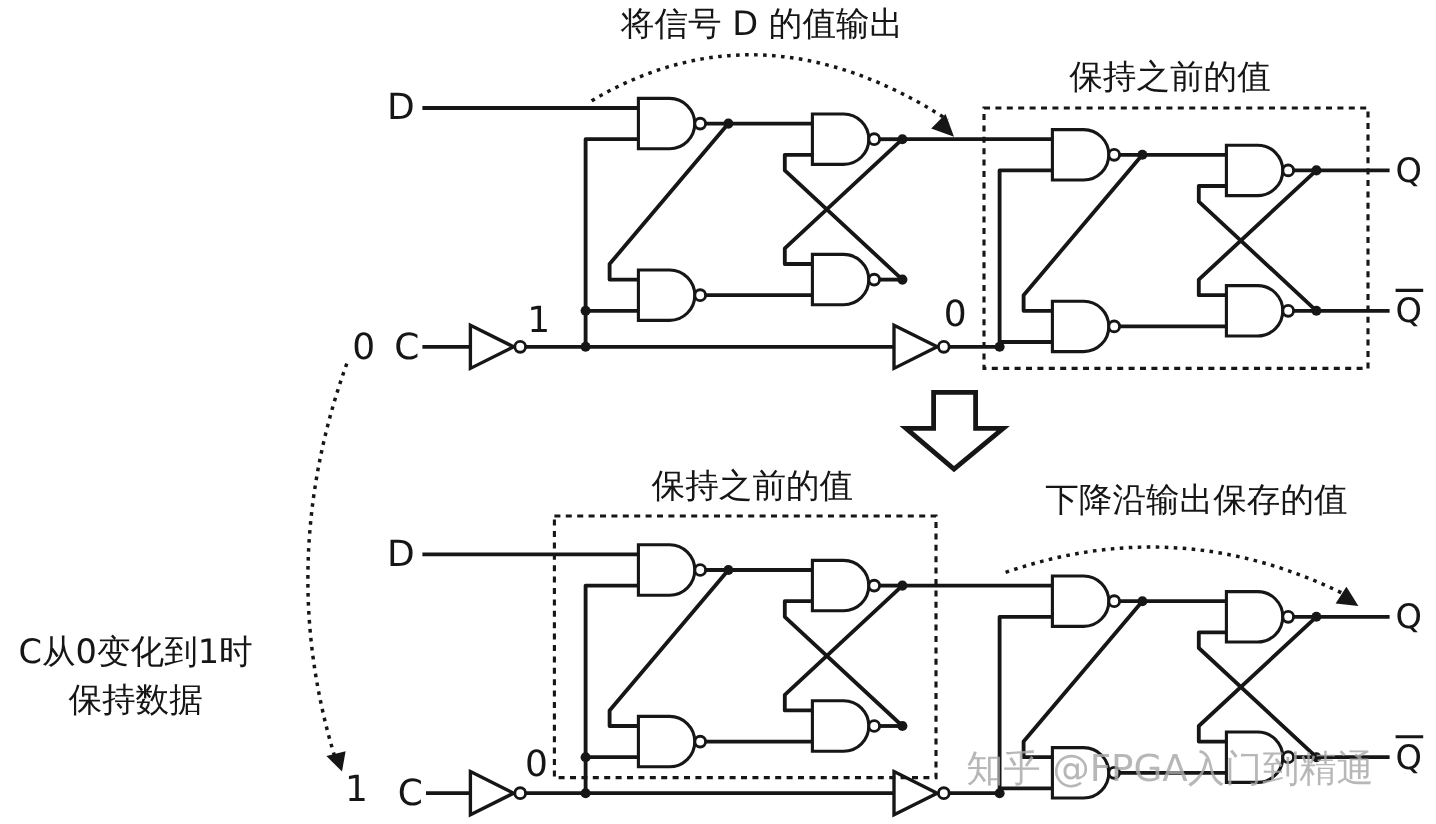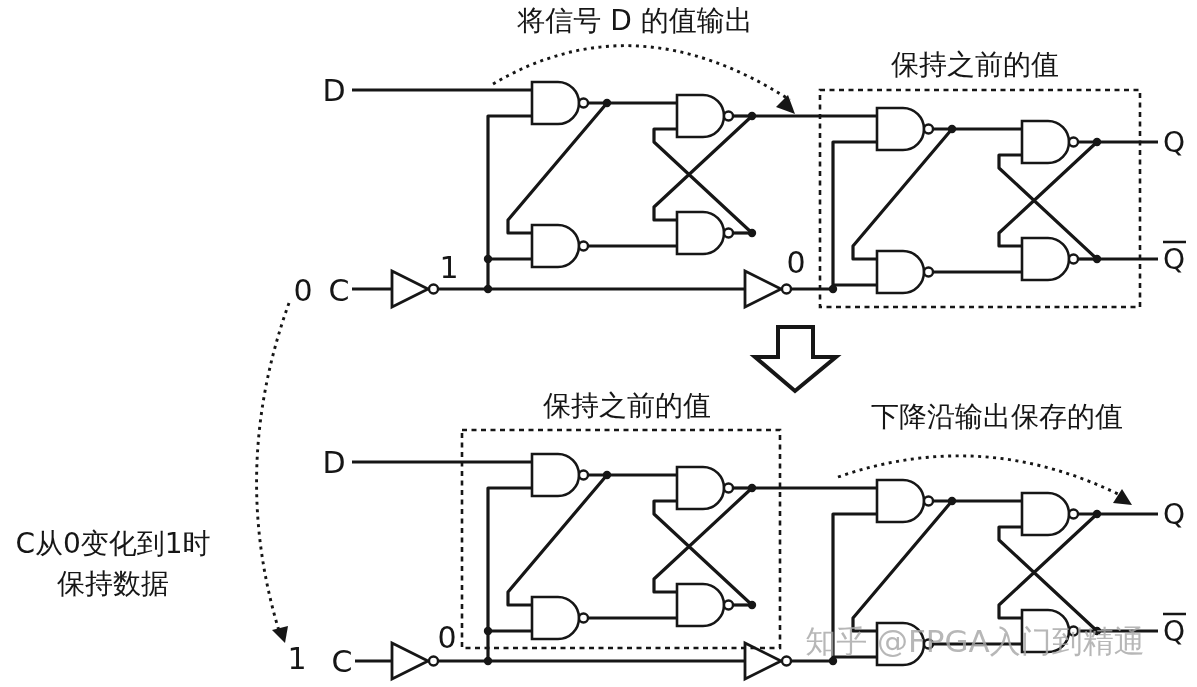--- a/index.html
+++ b/index.html
@@ -1,21 +1,20 @@
 <!DOCTYPE html>
 <html style="--ink: #161616; --wm: #a8a8a8; --bg: #ffffff;"><head>
 <meta charset="utf-8">
 <style>
   :root { --ink:#161616; --wm:#a8a8a8; --bg:#ffffff; }
   html,body { margin:0; padding:0; background:var(--bg); }
   .stage-wrap {
     width:1197px; height:687px; position:relative; overflow:hidden;
     background:var(--bg);
     font-family:"DejaVu Sans","Liberation Sans",sans-serif;
-    border-radius:15px;
   }
   svg text {
     font-family:"DejaVu Sans","Liberation Sans",sans-serif;
     fill:var(--ink);
   }
   svg .wm { fill:var(--wm); }
 </style>
 </head>
 <body>
 

